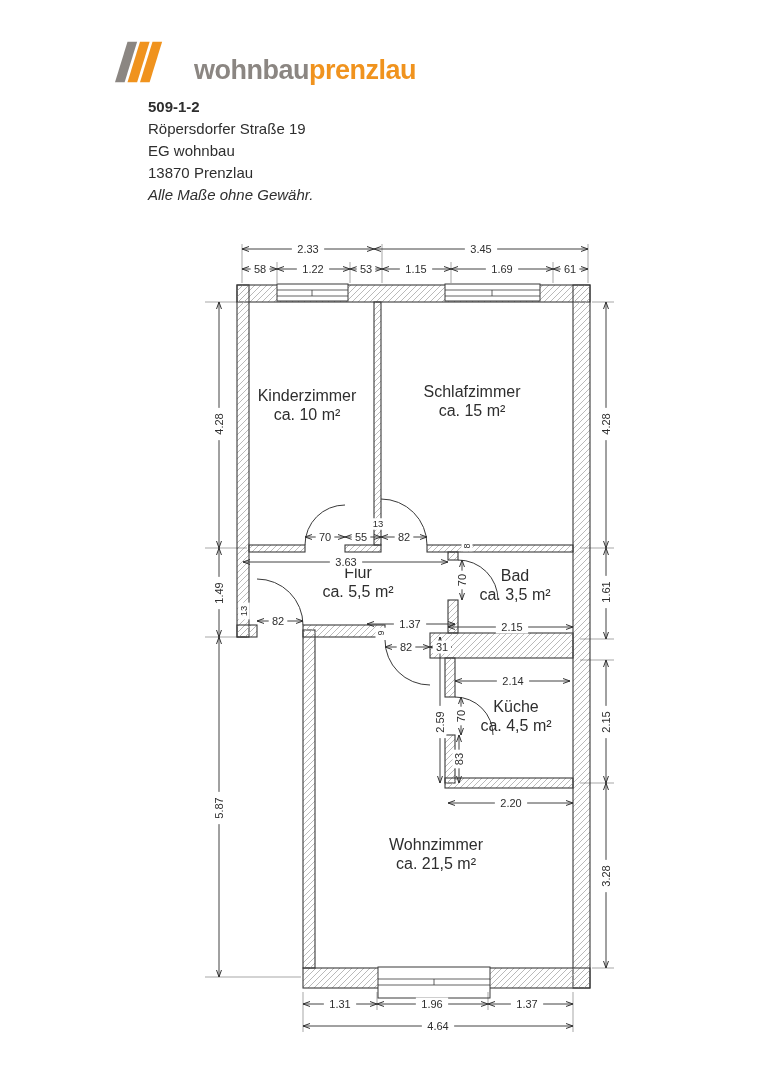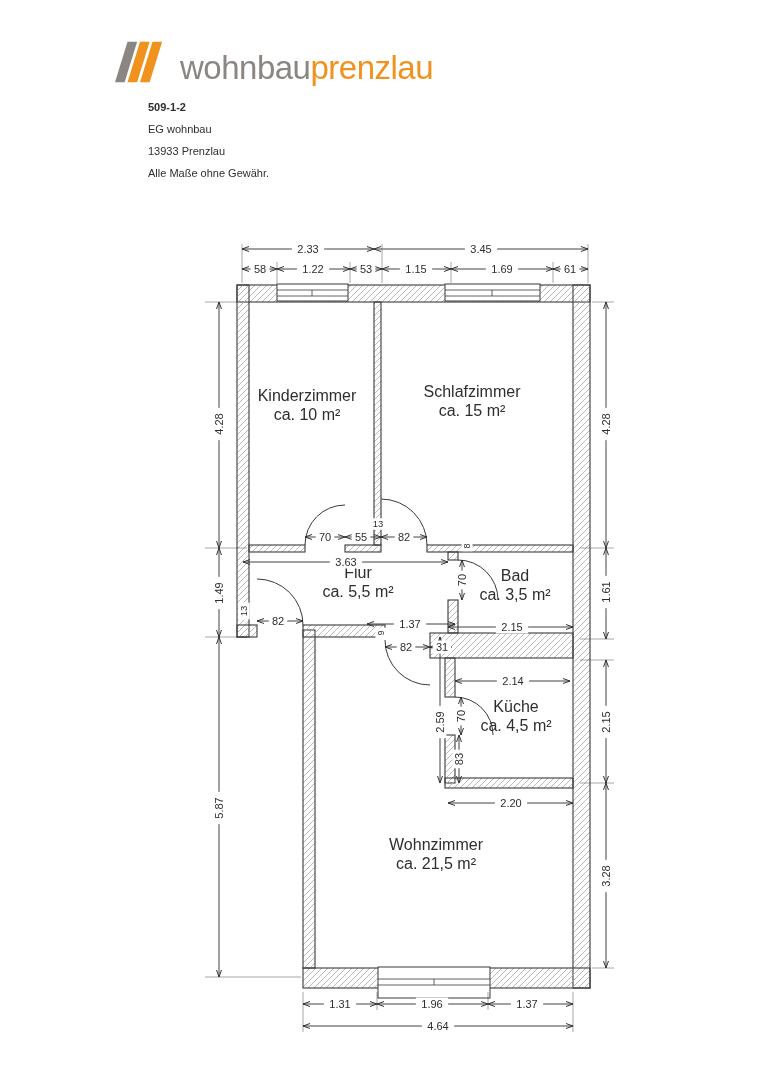--- a/index.html
+++ b/index.html
@@ -1,26 +1,26 @@
 <!DOCTYPE html>
 <html style="--logo-gray: #8b8682; --logo-orange: #f0931e;"><head>
 <meta charset="utf-8">
 <style>
   html,body{margin:0;padding:0;background:#ffffff;}
   .page{position:relative;width:764px;height:1080px;background:#fff;overflow:hidden;
         font-family:"Liberation Sans",sans-serif;color:#2e2e2e;}
   
   .logo{position:absolute;left:112px;top:36px;display:flex;align-items:flex-end;}
-  .logo-words{font-weight:normal;font-size:33px;letter-spacing:-0.5px;line-height:1;
-              margin-left:12px;margin-bottom:2px;}
+  .logo-words{font-weight:bold;font-size:27px;letter-spacing:-0.5px;line-height:1;
+              margin-left:26px;margin-bottom:2px;}
   .logo-w1{color:var(--logo-gray,#8b8682);}
   .logo-w2{color:var(--logo-orange,#f0931e);}
-  .address{position:absolute;left:148px;top:96px;font-size:11px;line-height:22px;}
+  .address{position:absolute;left:148px;top:96px;font-size:15px;line-height:22px;}
   .address .unit{font-weight:bold;}
-  .address .disclaimer{}
+  .address .disclaimer{font-style:italic;}
   
   #plan{position:absolute;left:0;top:230px;}
   .wall{fill:url(#hatch);stroke:#3a3a3a;stroke-width:1.1;}
   .win{fill:#ffffff;stroke:#3a3a3a;stroke-width:1;}
   .winline{stroke:#3a3a3a;stroke-width:0.8;}
   .door{fill:none;stroke:#3a3a3a;stroke-width:1;}
   .dim{stroke:#2e2e2e;stroke-width:0.9;}
   .ext{stroke:#2e2e2e;stroke-width:0.5;opacity:0.85;}
   .room-name{font-family:"Liberation Sans",sans-serif;font-size:16px;fill:#2e2e2e;text-anchor:middle;}
   .dim-label{font-family:"Liberation Sans",sans-serif;fill:#2e2e2e;text-anchor:middle;}
@@ -34,22 +34,23 @@
     <svg width="56" height="50" viewBox="0 0 56 52">
       <polygon points="2,48 12,48 25,6 15,6" fill="var(--logo-gray,#8b8682)"></polygon>
       <polygon points="15,48 25,48 38,6 28,6" fill="var(--logo-orange,#f0931e)"></polygon>
       <polygon points="28,48 38,48 51,6 41,6" fill="var(--logo-orange,#f0931e)"></polygon>
     </svg>
     <div class="logo-words"><span class="logo-w1">wohnbau</span><span class="logo-w2">prenzlau</span></div>
   </div>
 
   <div class="address">
     <div class="unit">509-1-2</div>
+    <div>Röpersdorfer Straße 19</div>
     <div>EG wohnbau</div>
-    <div>13933 Prenzlau</div>
+    <div>13870 Prenzlau</div>
     <div class="disclaimer">Alle Maße ohne Gewähr.</div>
   </div>
 
   <svg id="plan" width="764" height="850" viewBox="0 230 764 850">
     <defs>
       <pattern id="hatch" width="6" height="6" patternUnits="userSpaceOnUse">
         <path d="M-1,7 L7,-1" stroke="#b2b2b2" stroke-width="0.9"></path>
       </pattern>
       <marker id="arr" viewBox="0 0 10 8" refX="9" refY="4" markerWidth="9" markerHeight="8" orient="auto-start-reverse">
         <path d="M0,0.8 L9,4 L0,7.2" fill="none" stroke="#2e2e2e" stroke-width="1.2"></path>

